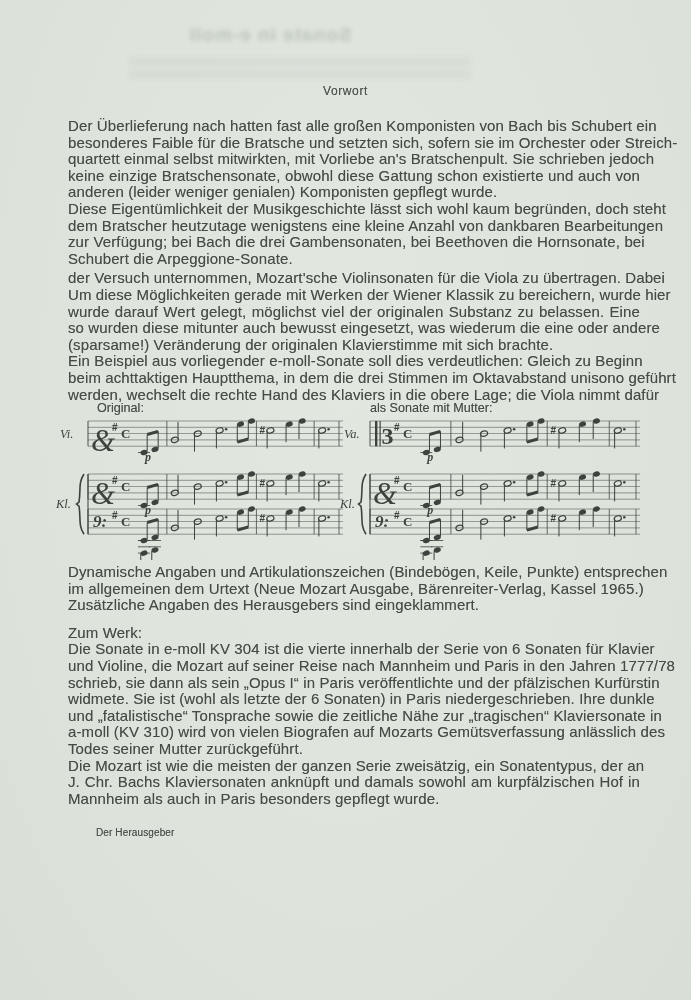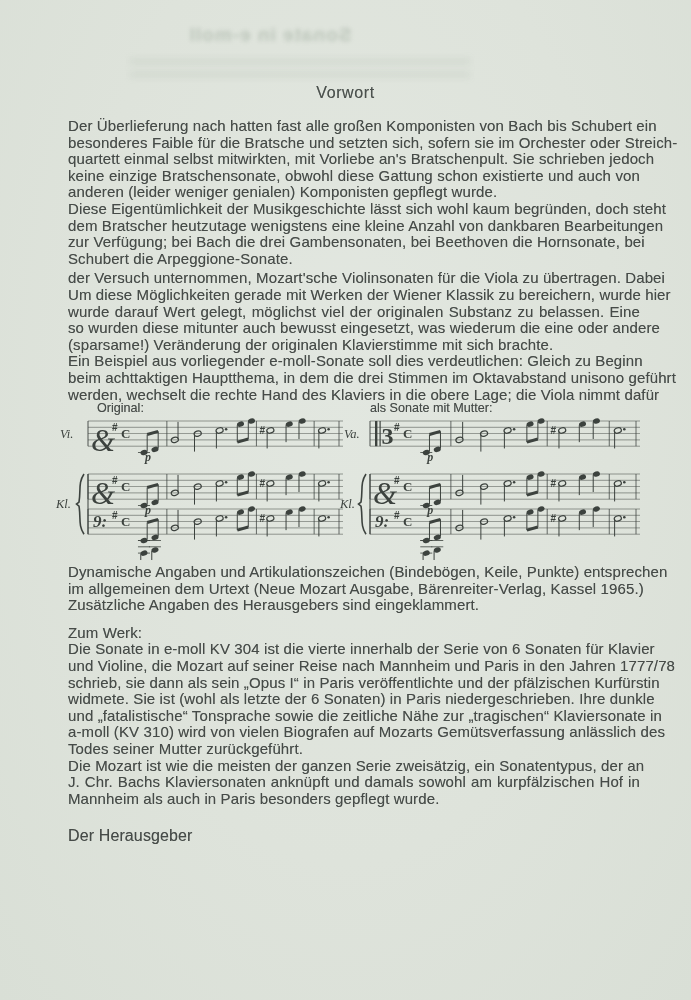--- a/index.html
+++ b/index.html
@@ -9,37 +9,37 @@
         background:radial-gradient(ellipse at 50% 38%, #e2e7e0 0%, #dee3db 55%, #d9dfd6 100%);
         color:#464b48;}
   
   .ghost{position:absolute;top:24px;left:150px;width:240px;text-align:center;
          transform:scaleX(-1);filter:blur(2px);
          color:rgba(122,142,122,.34);font-weight:bold;font-size:19px;letter-spacing:1px;}
   .ghost2{position:absolute;top:58px;left:130px;width:340px;height:26px;
           background:repeating-linear-gradient(180deg, rgba(128,148,128,.10) 0 7px, rgba(222,227,219,0) 7px 13px);
           filter:blur(3px);}
   h1{position:absolute;top:84px;left:0;width:691px;margin:0;text-align:center;
-     font-size:16px;font-weight:400;letter-spacing:.6px;color:#4b514d;
+     font-size:12px;font-weight:400;letter-spacing:.6px;color:#4b514d;
      text-shadow:0 0 .5px rgba(70,75,72,.55);}
   .flow{position:absolute;left:68px;top:0;width:572px;padding-top:118px;}
   .para{font-size:15px;letter-spacing:.12px;
         text-shadow:0 0 .5px rgba(70,75,72,.5);}
   .jline{line-height:16.6px;height:16.6px;white-space:nowrap;
          text-align:justify;text-align-last:justify;}
   .jline.last{text-align-last:left;}
   #blk-p3{margin-top:3px;}
   #blk-music{margin-top:-3px;margin-left:-28px;width:620px;position:relative;text-align:right;}
   .mlabels{position:relative;height:16px;font-size:12.6px;color:#464b48;
            text-shadow:0 0 .5px rgba(70,75,72,.5);}
   .ml-left{position:absolute;left:57px;top:1px;}
   .ml-right{position:absolute;left:330px;top:1px;}
   #blk-zw{margin-top:11px;}
-  .signoff{margin-top:20px;font-size:16px;letter-spacing:.12px;
-           text-shadow:0 0 .5px rgba(70,75,72,.5);}
+  .signoff{margin-top:20px;font-size:10px;letter-spacing:.12px;
+           text-shadow:0 0 .5px rgba(70,75,72,.5);margin-left:28px;}
   svg text{text-shadow:none;}
 </style>
 </head>
 <body>
 
 <div class="page">
   <div class="ghost">Sonate in e-moll</div>
   <div class="ghost2"></div>
   <h1>Vorwort</h1>
 

